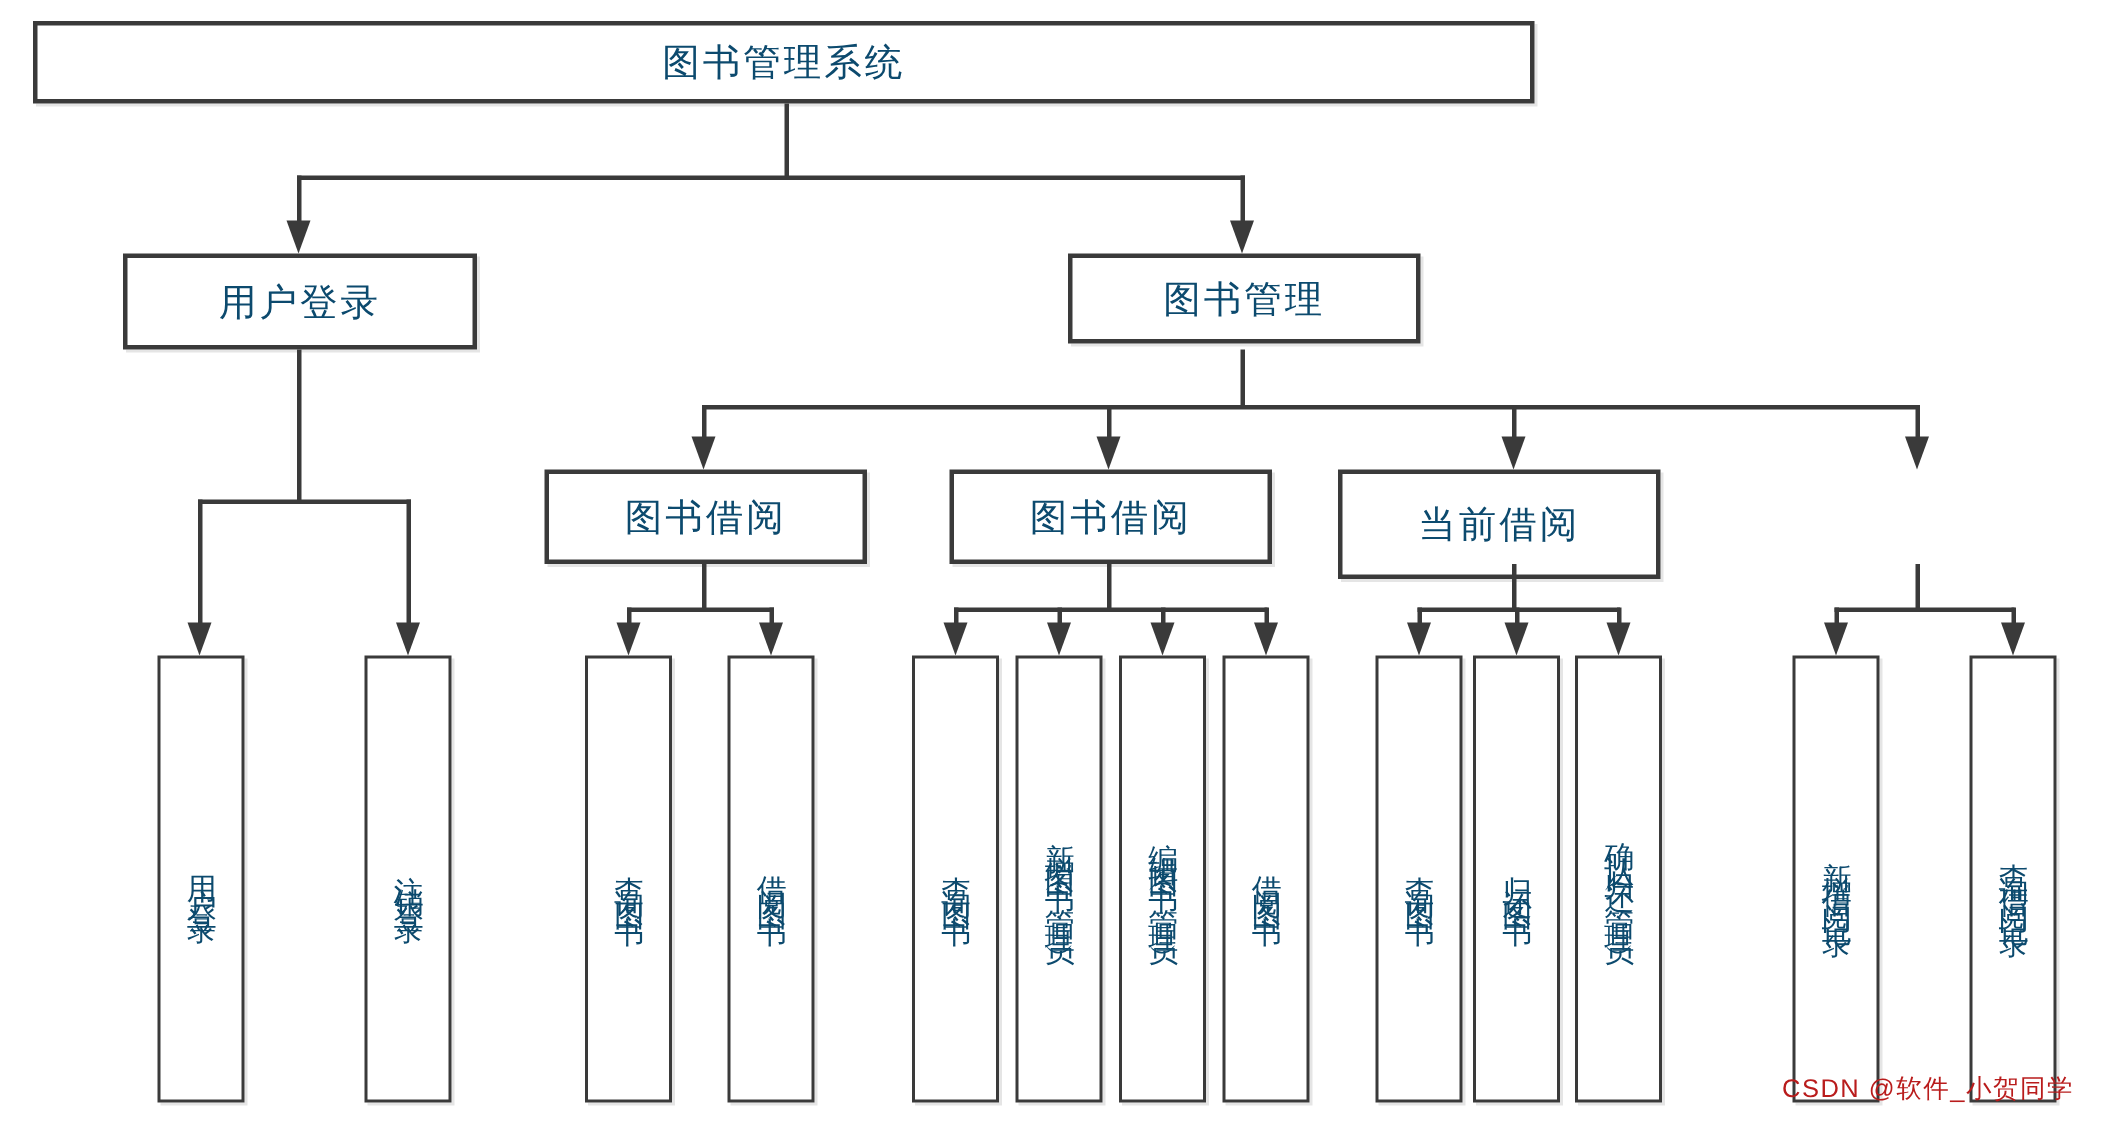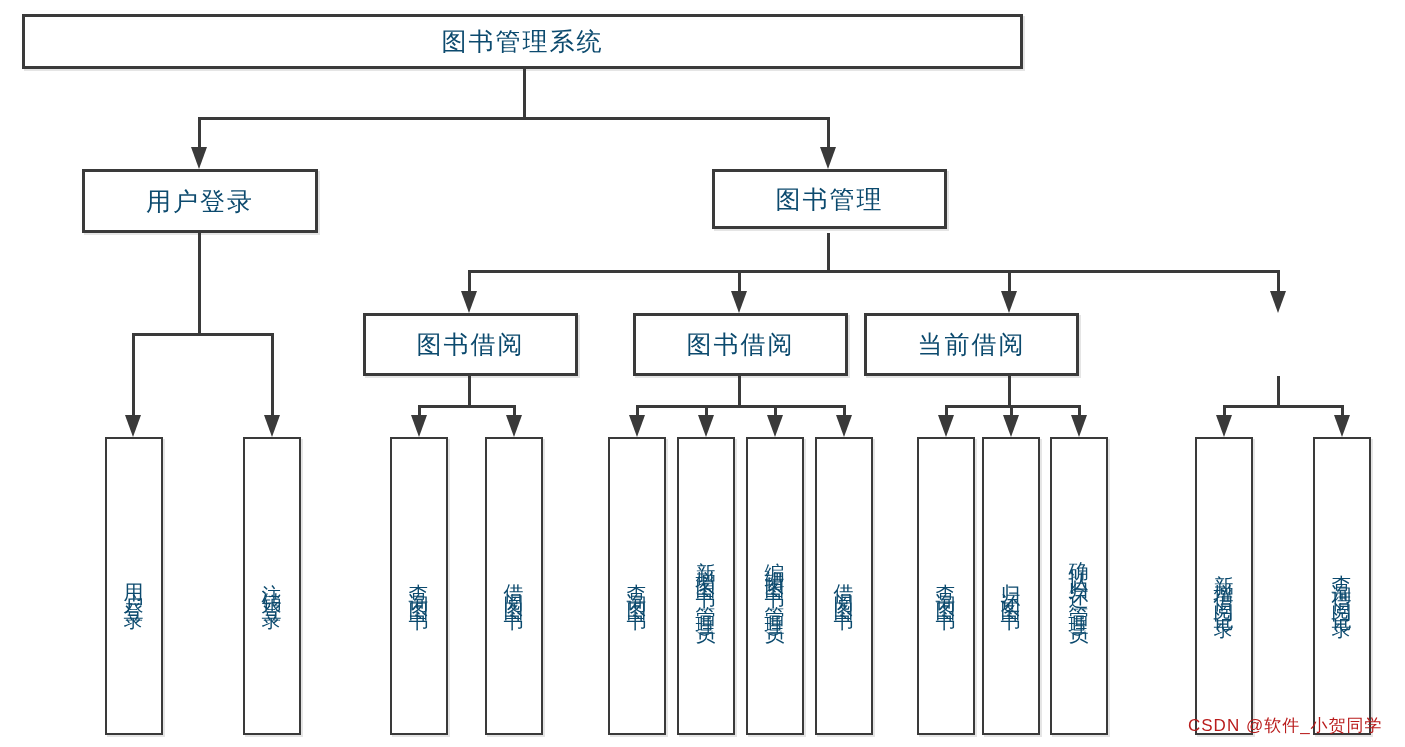--- a/index.html
+++ b/index.html
@@ -50,21 +50,21 @@
   <div class="node" style="left:712px;top:169px;width:235px;height:60px;">
     <span>图书管理</span>
   </div>
 
   <div class="node" style="left:363px;top:313px;width:215px;height:63px;">
     <span>图书借阅</span>
   </div>
   <div class="node" style="left:633px;top:313px;width:215px;height:63px;">
     <span>图书借阅</span>
   </div>
-  <div class="node" style="left:864px;top:313px;width:215px;height:63px;">
+  <div class="node" style="left:892px;top:313px;width:215px;height:73px;">
     <span>当前借阅</span>
   </div>
 
   <div class="node leaf" style="left:105px;top:437px;width:58px;height:298px;">
     <span>用户登录</span>
   </div>
   <div class="node leaf" style="left:243px;top:437px;width:58px;height:298px;">
     <span>注销登录</span>
   </div>
 

